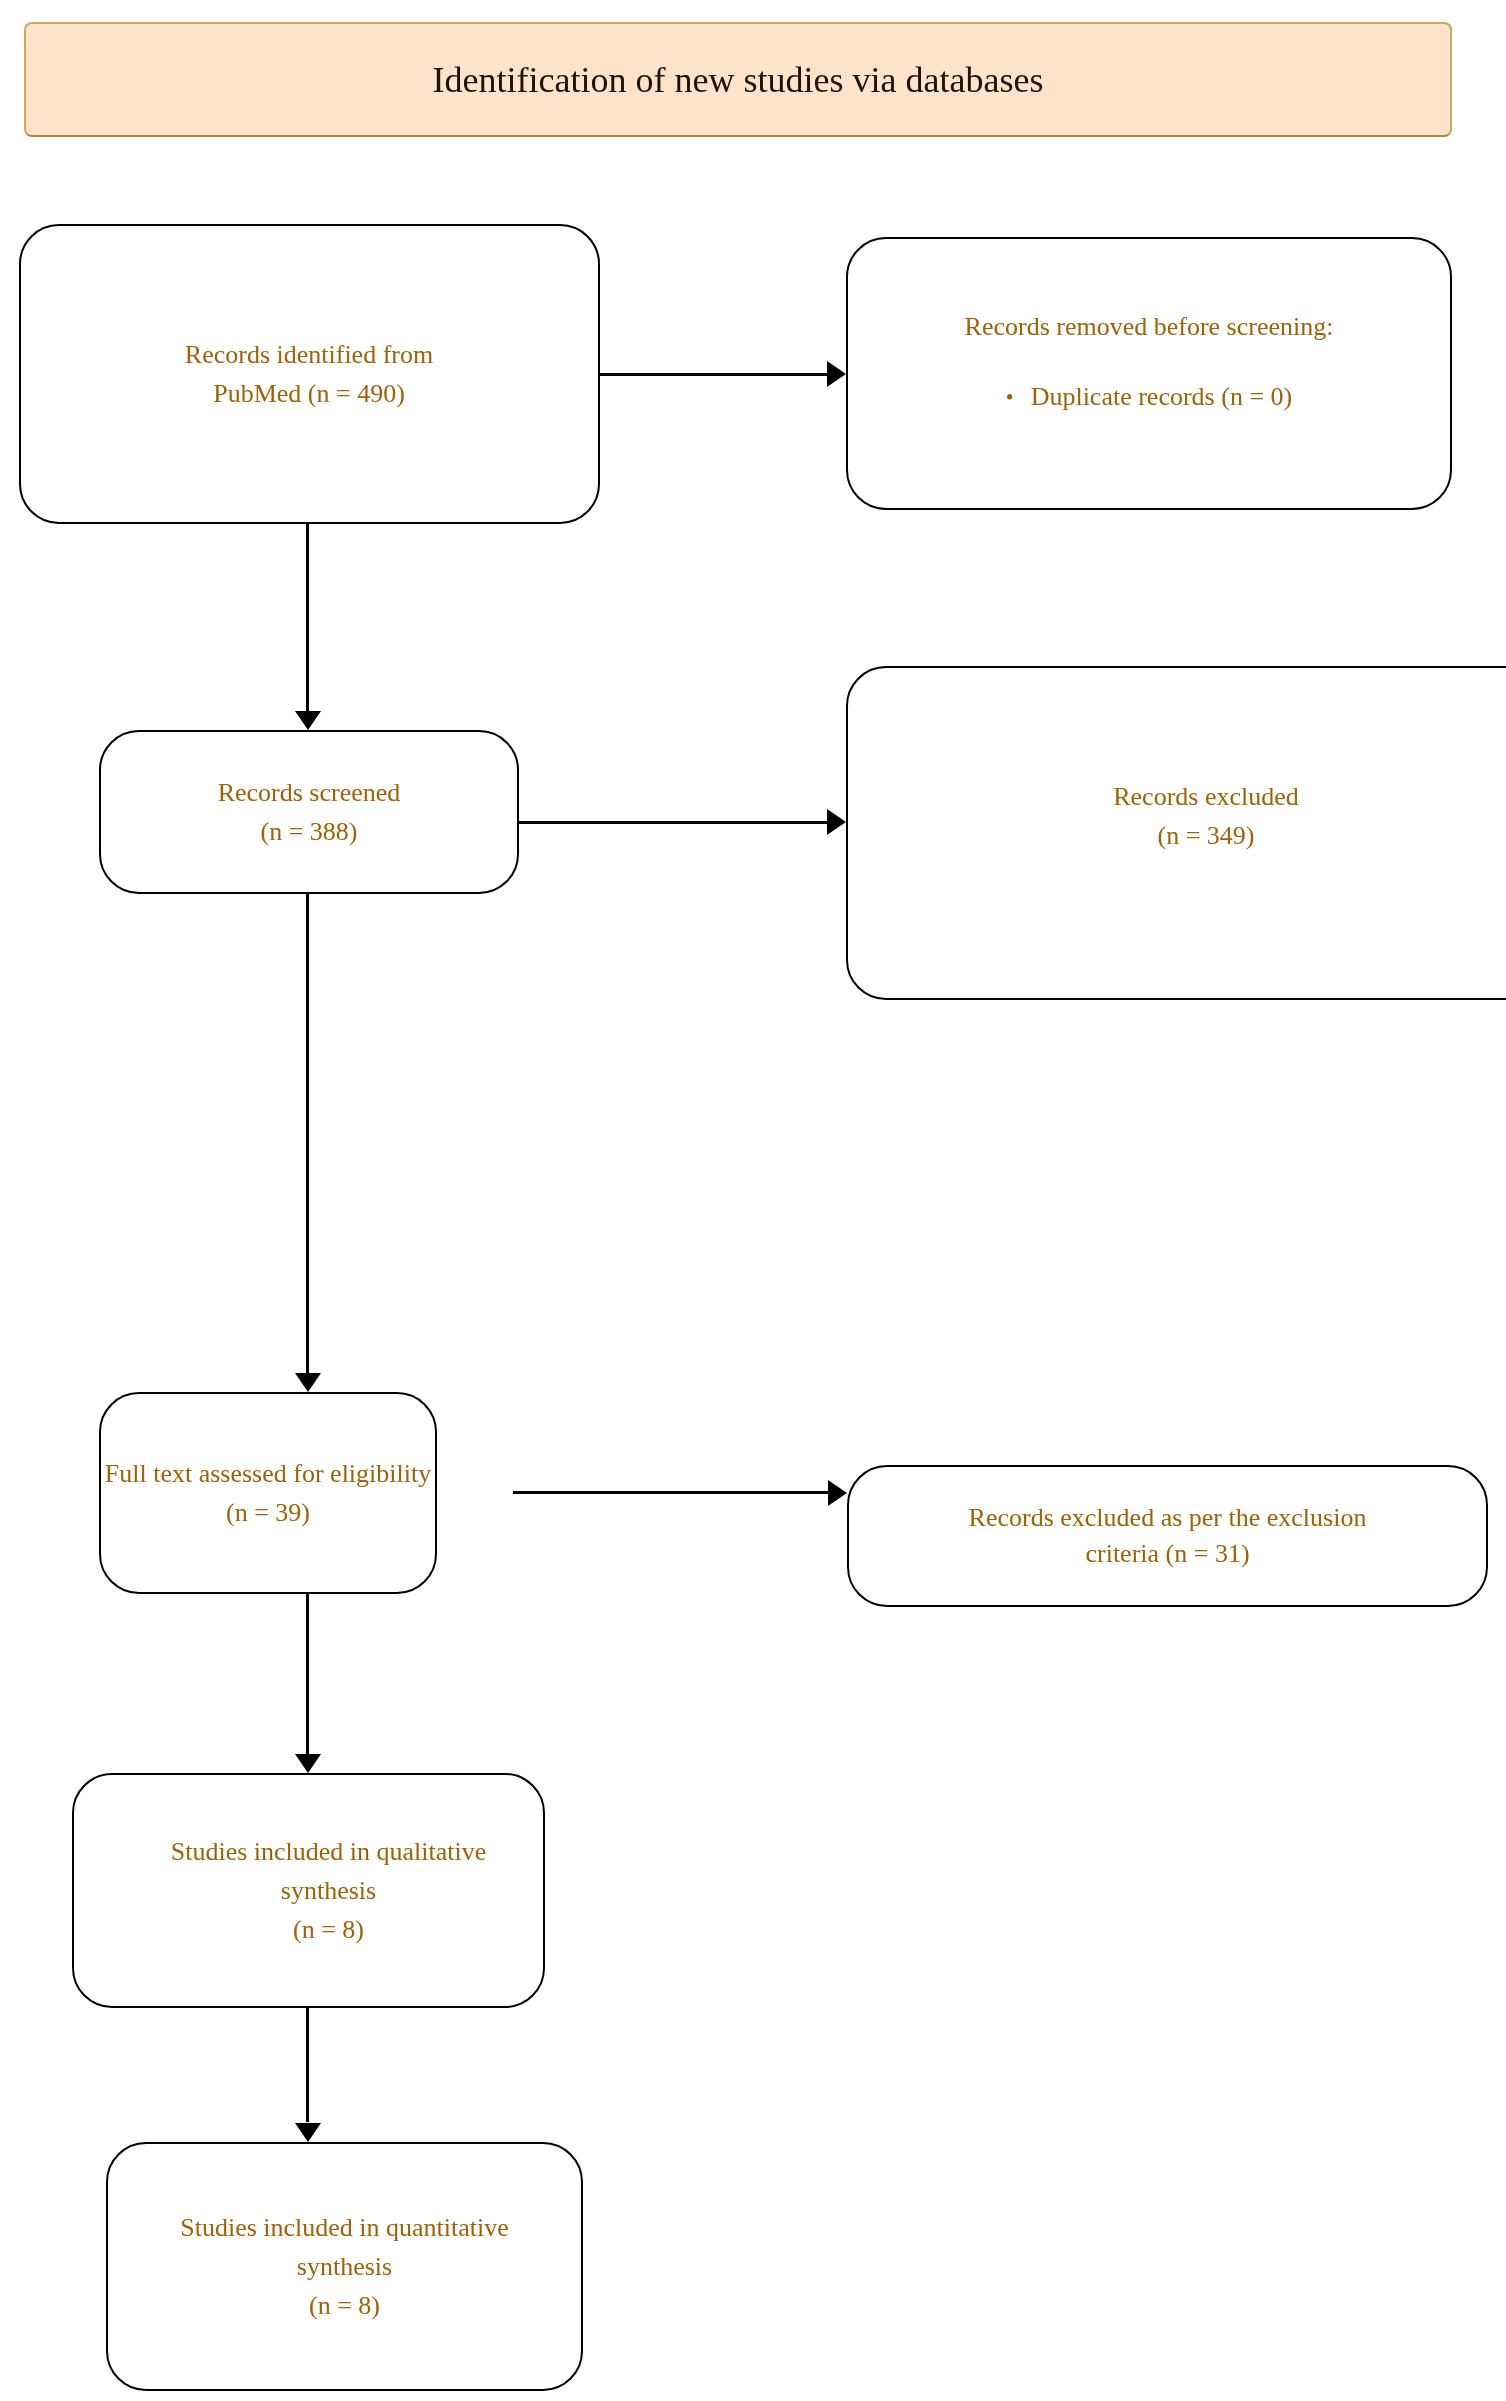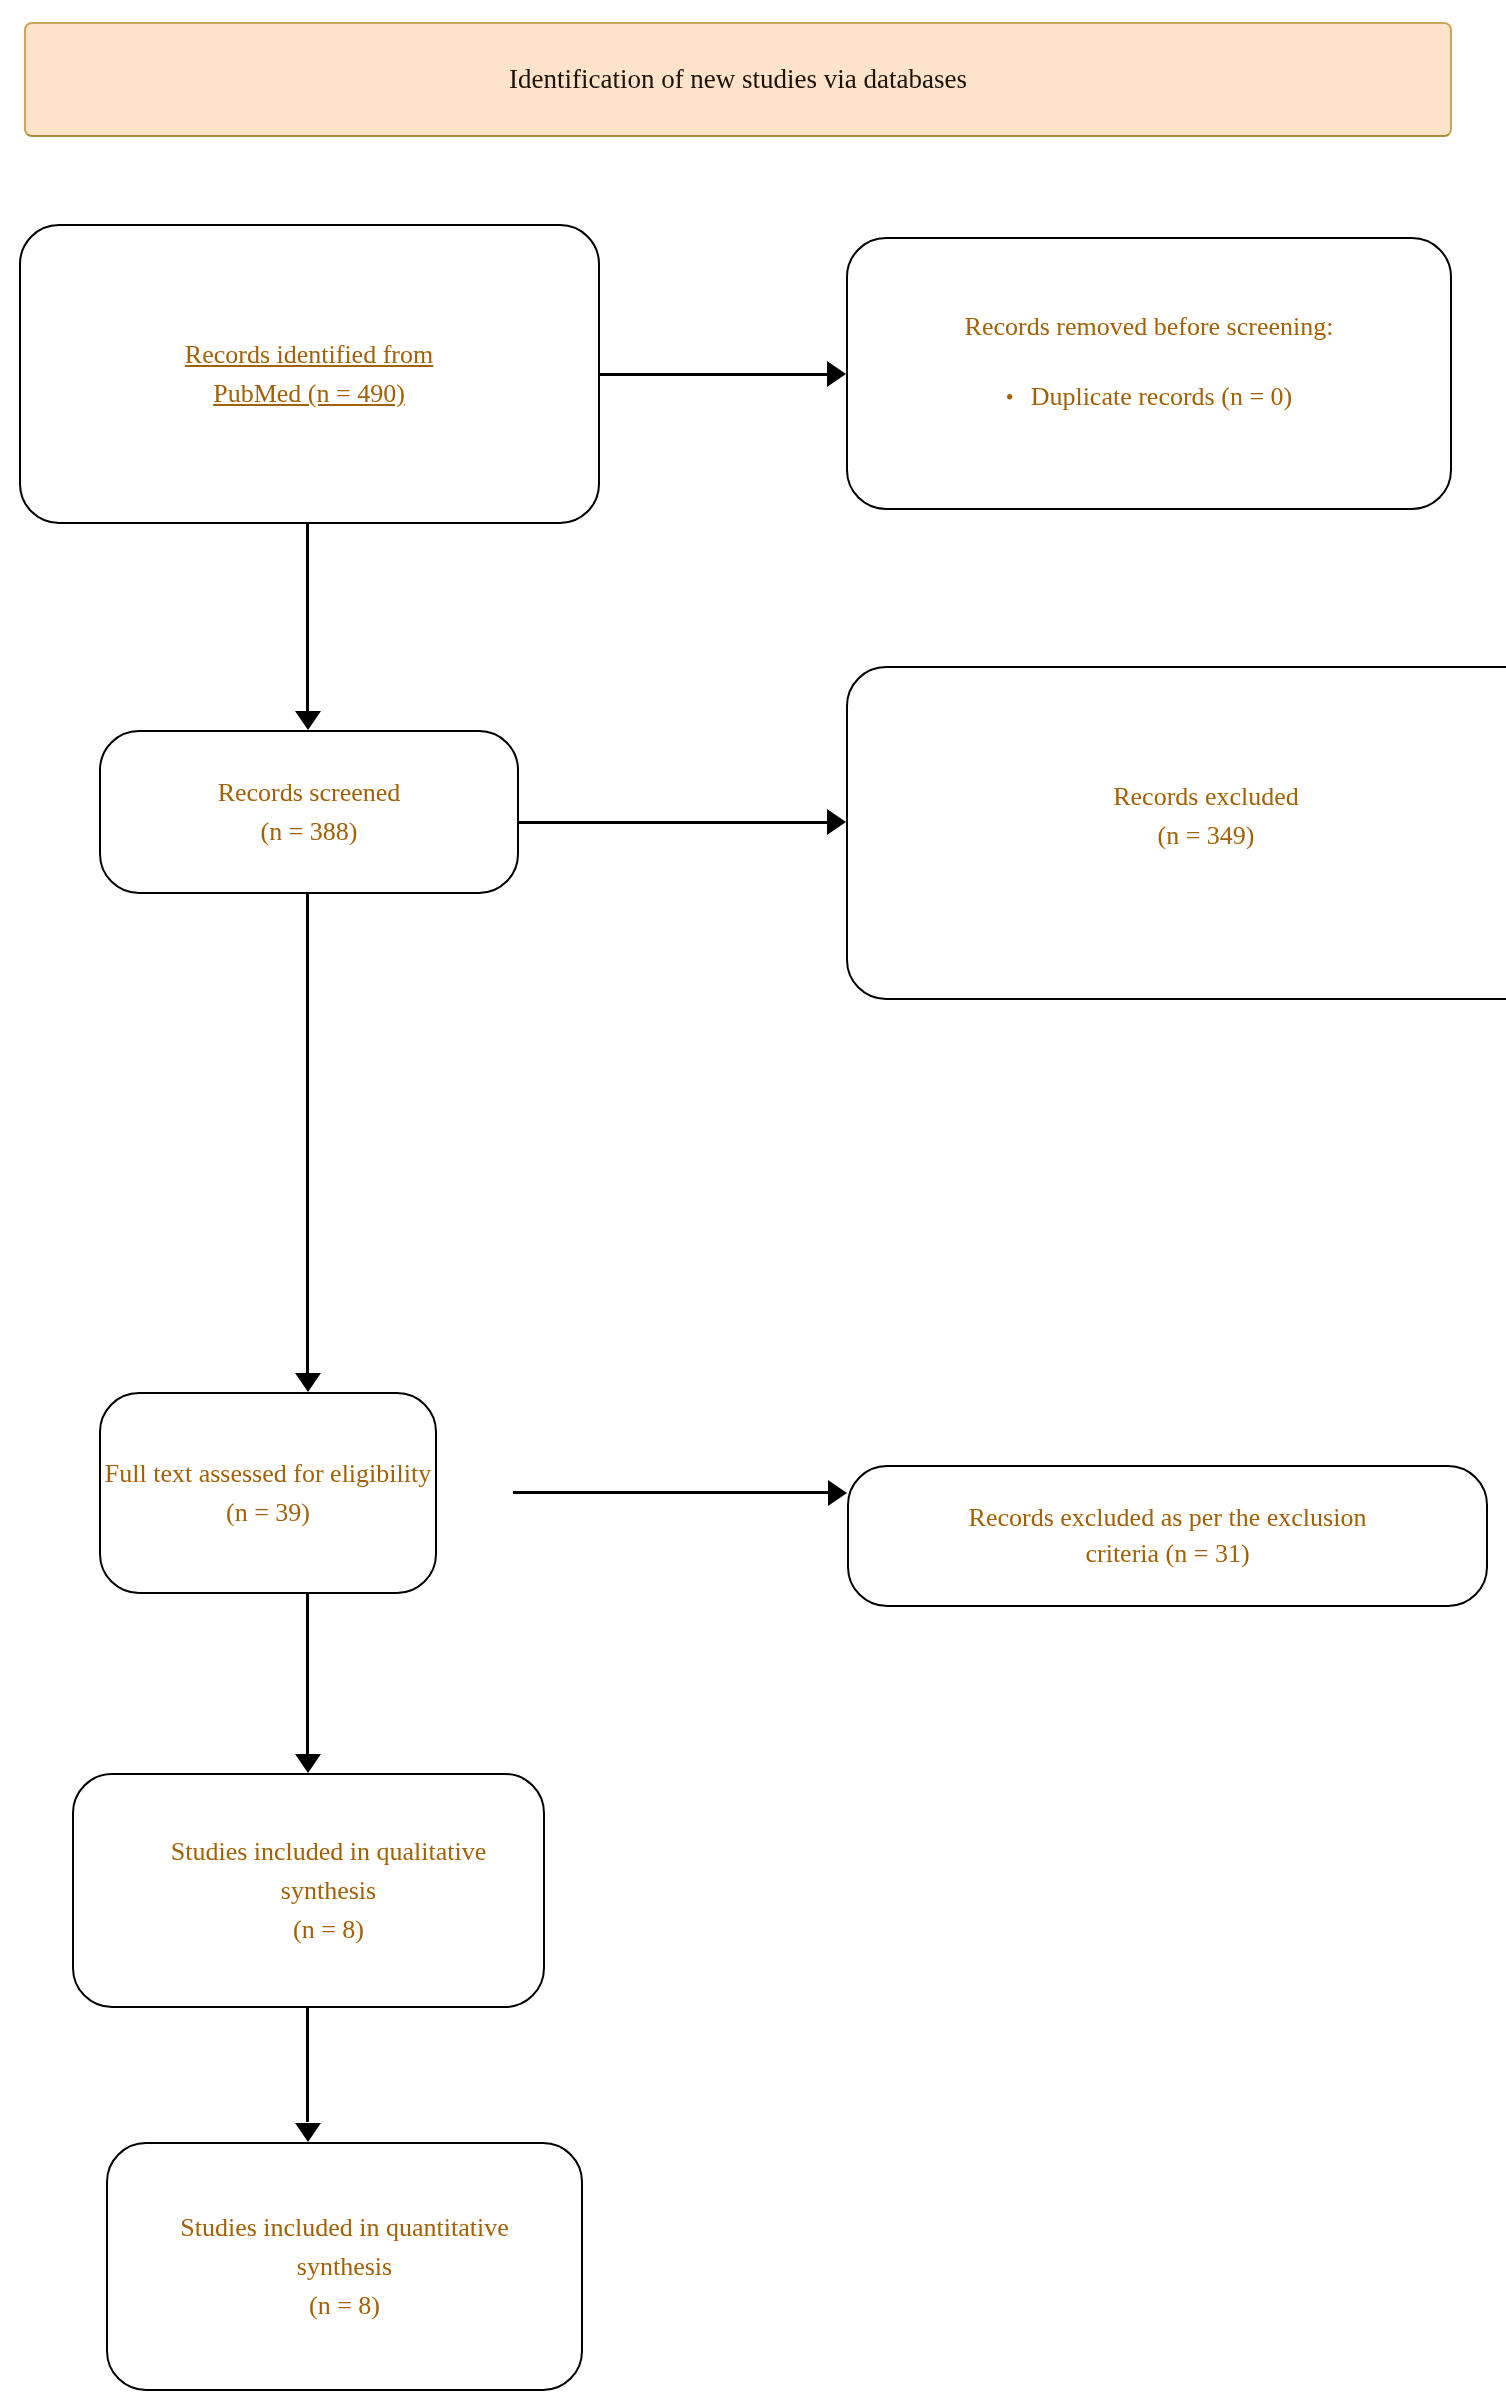--- a/index.html
+++ b/index.html
@@ -19,42 +19,42 @@
     left: 24px; top: 22.4px;
     width: 1428px; height: 115px;
     background: #fce3c9;
     border: 2.2px solid #c9a75c;
     border-bottom-color: #a98c3e;
     border-radius: 7.8px;
     box-sizing: border-box;
     display: flex;
     align-items: center;
     justify-content: center;
-    font-size: 27px;
+    font-size: 36px;
     color: #1c1208;
   }
 
   
   .box {
     position: absolute;
     background: #ffffff;
     border: 2.2px solid #000000;
     border-radius: 40px;
     box-sizing: border-box;
     display: flex;
     flex-direction: column;
     align-items: center;
     justify-content: center;
     text-align: center;
     font-size: 26px;
     line-height: 39px;
     color: #a16207;
   }
 
-  #box-identified          { left: 18.5px;   top: 224px;  width: 581px; height: 300px; text-decoration: underline; }
+  #box-identified          { left: 18.5px;   top: 224px;  width: 581px; height: 300px; }
   #box-removed             { left: 846px; top: 237px;  width: 606px; height: 273px; gap: 31px; transform: none; }
   #box-removed .inner      { transform: translateY(-12.3px); display: flex; flex-direction: column; gap: 31px; align-items: center; }
   #box-screened            { left: 99px;  top: 730px; width: 420px;  height: 164px; }
   #box-excluded            { left: 846px; top: 666px; width: 720px; height: 334px; }
   #box-excluded .inner     { transform: translateY(-17px); }
   #box-fulltext            { left: 99px;  top: 1392px; width: 338px;  height: 202px; }
   #box-excluded-criteria   { left: 847px; top: 1449px; width: 641px; height: 142px; line-height: 36px; margin-top: 16px; }
   #box-qualitative         { left: 72px;  top: 1773px; width: 473px;  height: 235px; padding-left: 40px; }
   #box-quantitative        { left: 71px;  top: 2142px; width: 477px;  height: 249px; margin-left: 35px; }
 

